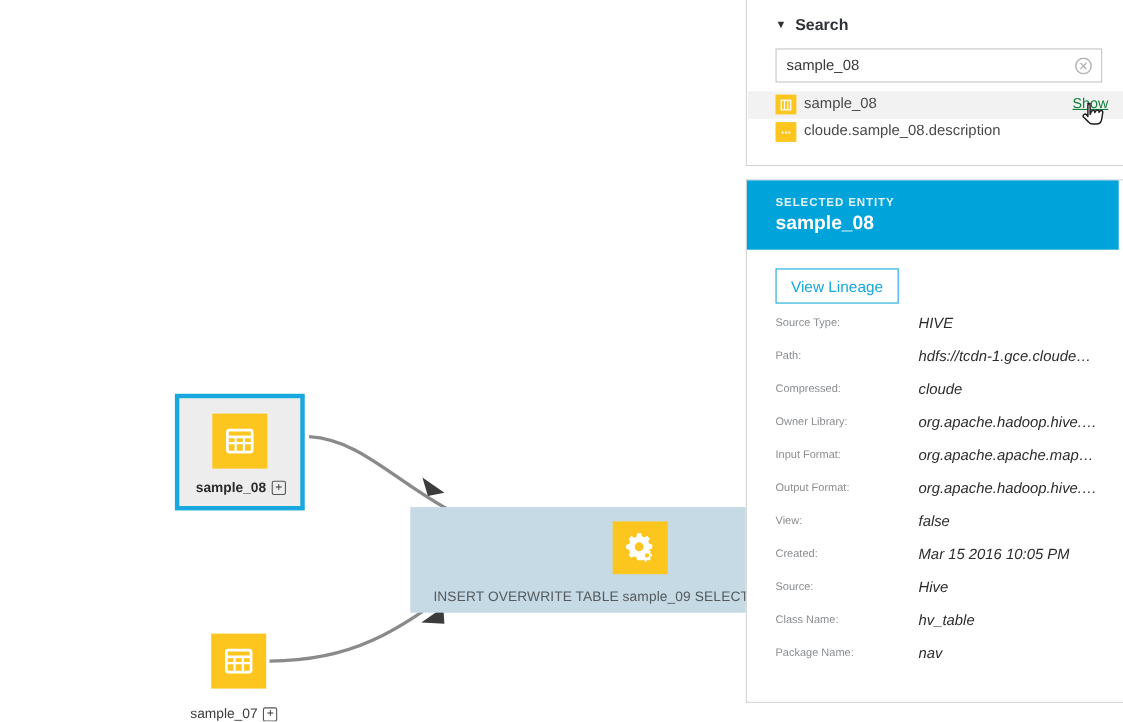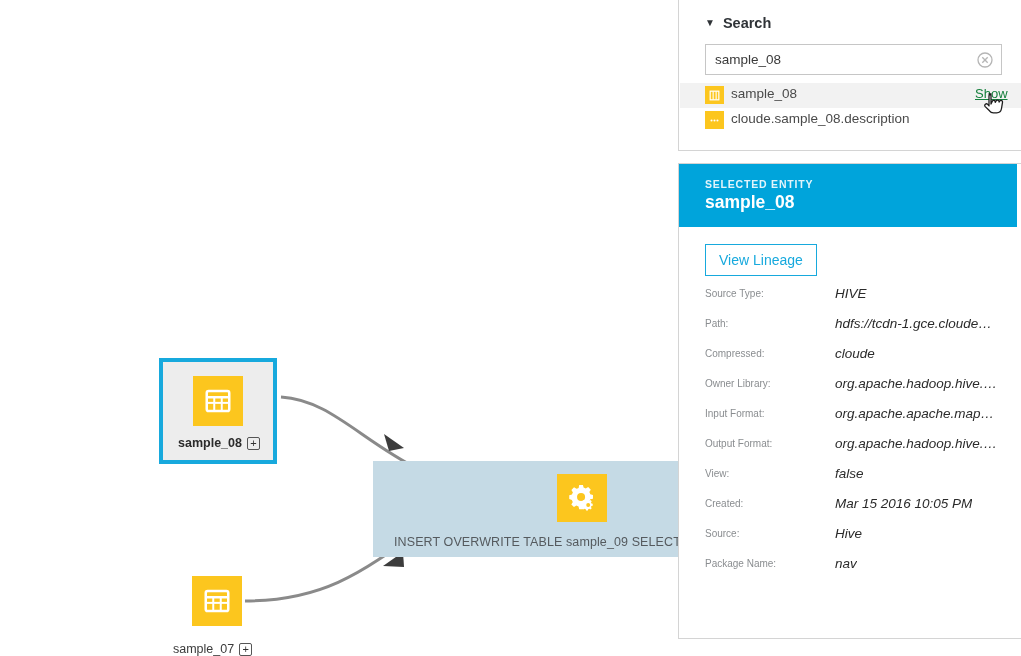--- a/index.html
+++ b/index.html
@@ -326,20 +326,24 @@
         </div>
         <div class="prop-row">
           <span class="prop-key">Created:</span>
           <span class="prop-val">Mar 15 2016 10:05 PM</span>
         </div>
         <div class="prop-row">
           <span class="prop-key">Source:</span>
           <span class="prop-val">Hive</span>
         </div>
         <div class="prop-row">
+          <span class="prop-key">Class Name:</span>
+          <span class="prop-val">hv_table</span>
+        </div>
+        <div class="prop-row">
           <span class="prop-key">Package Name:</span>
           <span class="prop-val">nav</span>
         </div>
       </div>
   </div>
 
   <div class="cursor">
     <svg width="22" height="26" viewBox="0 0 22 26">
       <path d="M6 2 c1.4 0 2 1 2 2 v8 l1.2-2.6 c.5-1 1.6-1.3 2.4-.8 .6 .4 .8 1 .6 1.7
                l.9-1.4 c.6-.9 1.7-1.1 2.4-.5 .5 .4 .7 1 .5 1.6 l.7-.9 c.6-.8 1.7-.9 2.3-.3

